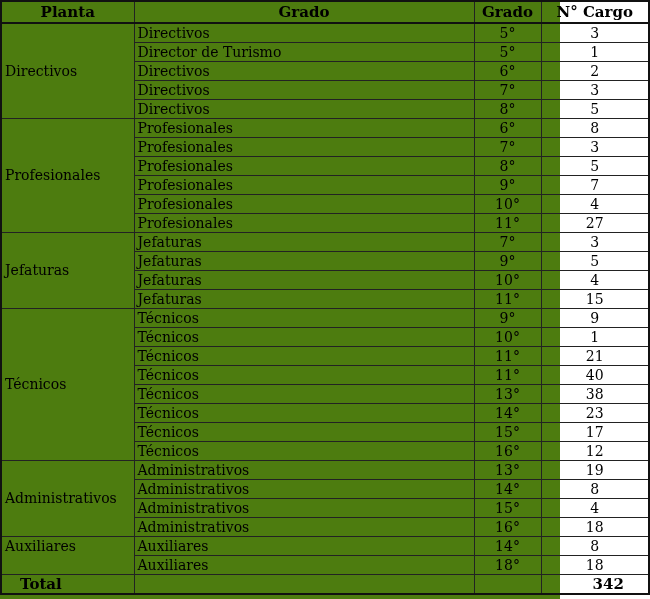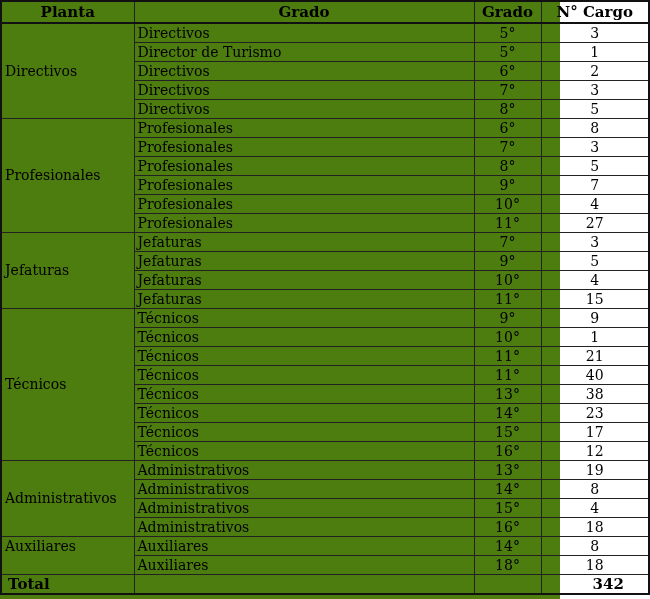--- a/index.html
+++ b/index.html
@@ -65,21 +65,21 @@
   }
   tr.total-row {
     height: 22px;
   }
   tr.total-row td {
     font-weight: bold;
     font-size: 15px;
   }
   tr.total-row td.total-label-cell {
     text-align: left;
-    padding-left: 6px;
+    padding-left: 18px;
   }
   tr.total-row td.ncargos-cell {
     text-align: center;
     padding-left: 30px;
   }
 </style>
 </head>
 <body>
 
 <div class="page">

